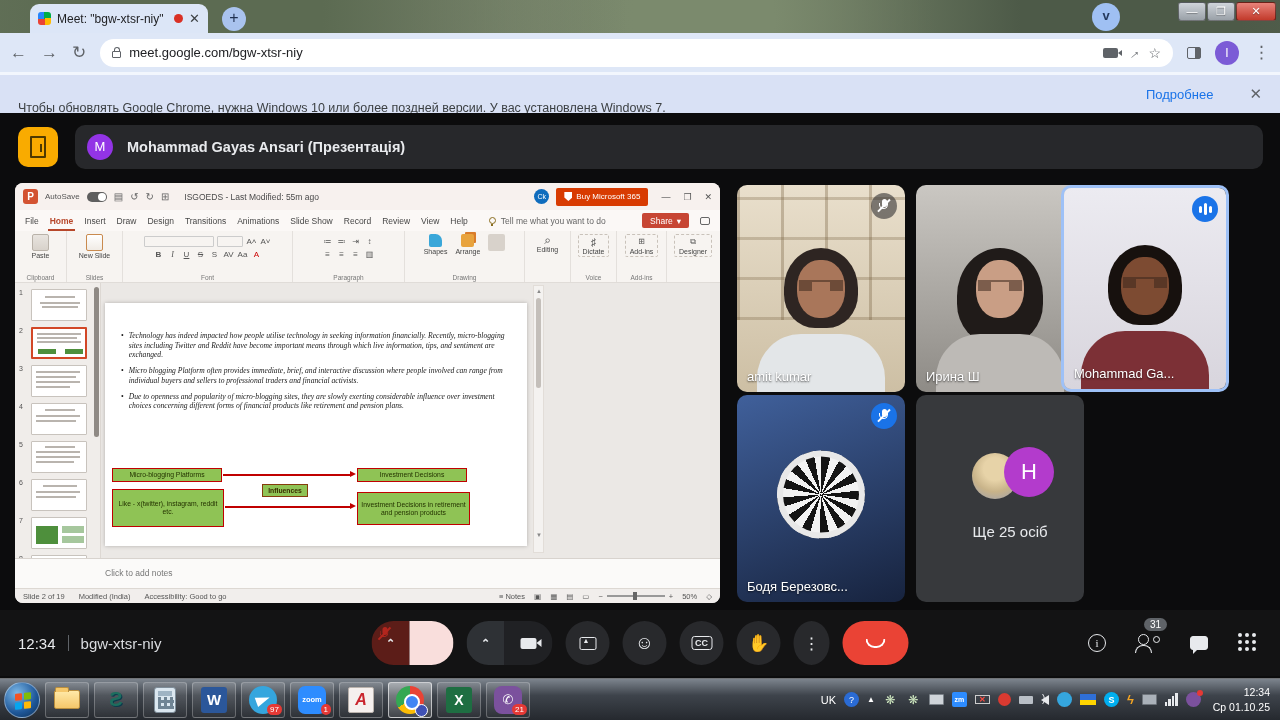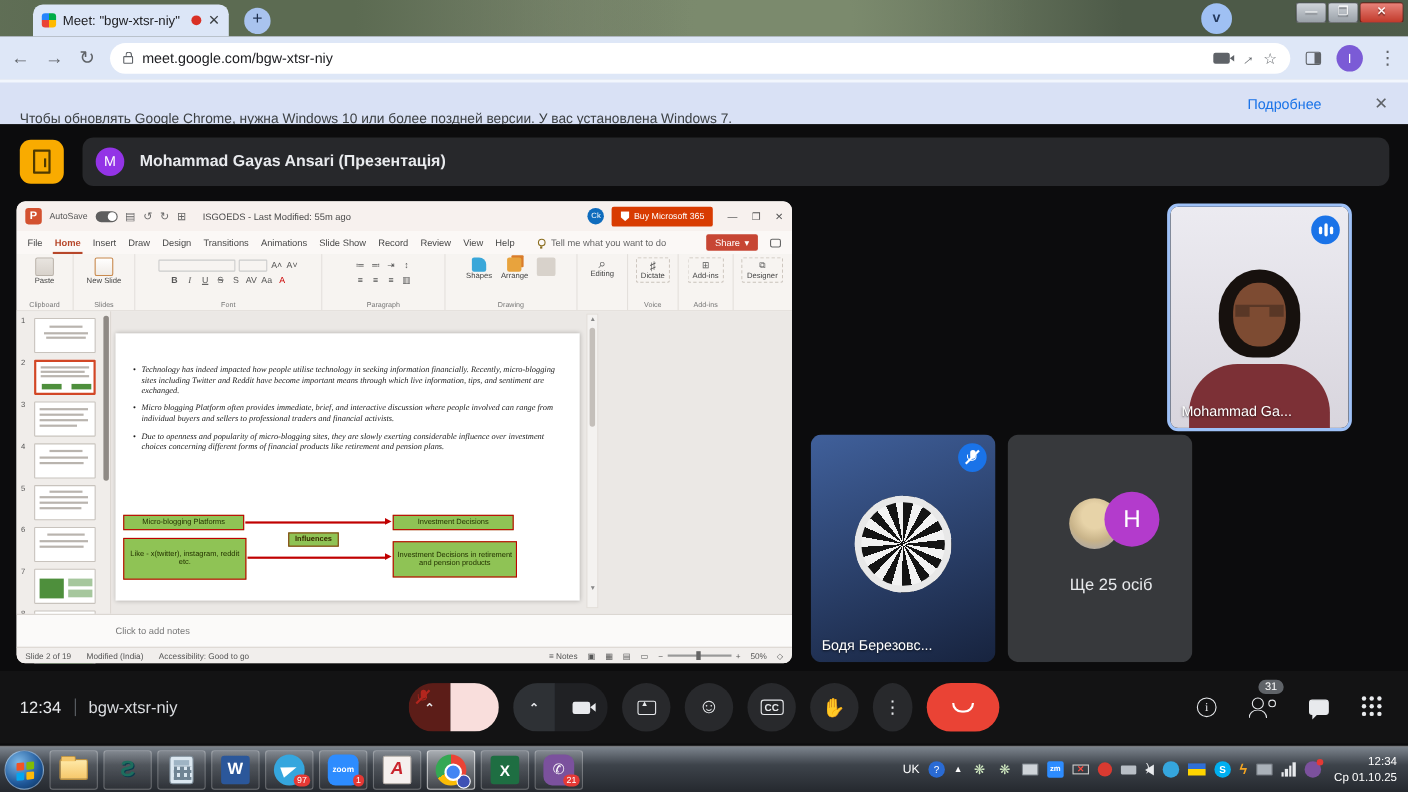--- a/index.html
+++ b/index.html
@@ -38,21 +38,21 @@
   .obic{color:#5f6368;font-size:14px;}
   .camic{width:15px;height:10px;background:#5f6368;border-radius:2px;position:relative;}
   .camic:after{content:"";position:absolute;right:-4px;top:2px;border-left:4px solid #5f6368;border-top:3px solid transparent;border-bottom:3px solid transparent;transform:rotate(180deg);}
   .shareic{font-size:14px;color:#5f6368;transform:rotate(-40deg);}
   .panelic{width:14px;height:12px;border:1.5px solid #5f6368;border-radius:2px;position:relative;}
   .panelic:after{content:"";position:absolute;right:0;top:0;bottom:0;width:5px;background:#5f6368;}
   #avatar-browser{width:24px;height:24px;border-radius:50%;background:#7b5bd6;color:#fff;font-size:12px;text-align:center;line-height:24px;}
   #infobar{left:0;top:72px;width:1280px;height:41px;background:#d9e1f5;border-top:3px solid #f2f6fd;
     display:flex;align-items:center;padding:0 18px;gap:16px;}
   #infobar .msg{font-size:12.5px;color:#3c4043;flex:1;margin-top:28px;}
-  #infobar .act{font-size:13px;color:#1a73e8;margin-right:32px;}
+  #infobar .act{font-size:13px;color:#1a73e8;margin-right:20px;}
   #infobar .x{font-size:15px;color:#5f6368;}
 
   
   #meetbg{left:0;top:113px;width:1280px;height:565px;background:#0c0c0d;}
   #roomicon{left:18px;top:127px;width:40px;height:40px;border-radius:10px;background:#f9ab00;}
   #roomicon .door{position:absolute;left:12px;top:9px;width:16px;height:22px;border:2.5px solid #4f3a00;border-radius:1px;}
   #roomicon .door:after{content:"";position:absolute;right:2px;top:6px;width:2.5px;height:8px;background:#4f3a00;}
   #presbar{left:75px;top:125px;width:1188px;height:44px;background:#27282b;border-radius:10px;display:flex;align-items:center;gap:14px;padding:0 12px;}
   #presavatar{width:26px;height:26px;border-radius:50%;background:#9334e6;color:#fff;font-size:13px;text-align:center;line-height:26px;}
   #prestitle{color:#e8eaed;font-size:14.5px;font-weight:700;}
@@ -574,20 +574,48 @@
         <span>▭</span>
         <span class="zslider">−<span class="zline">
               <span class="zknob"></span>
             </span>+</span>
         <span>50%</span>
         <span>◇</span>
       </span>
     </div>
   </div>
 
+  <div id="t1" class="tile" style="left:737px;top:185px;">
+    <div class="tilebg"></div>
+    <div class="shelves"></div>
+    <div class="fig">
+        <span class="hair"></span>
+        <span class="face"></span>
+        <span class="glasses"></span>
+        <span class="torso"></span>
+      </div>
+    <div class="mutebadge">
+        <span class="micoff">
+          <span class="cap"></span>
+          <span class="stand"></span>
+          <span class="slash"></span>
+        </span>
+      </div>
+    <div class="pname">amit kumar</div>
+  </div>
+  <div id="t2" class="tile" style="left:916px;top:185px;">
+    <div class="tilebg"></div>
+    <div class="fig">
+        <span class="hair"></span>
+        <span class="face"></span>
+        <span class="glasses"></span>
+        <span class="torso"></span>
+      </div>
+    <div class="pname">Ирина Ш</div>
+  </div>
   <div id="t3" class="tile" style="left:1061px;top:185px;">
     <div class="tilebg"></div>
     <div class="fig">
         <span class="hair"></span>
         <span class="face"></span>
         <span class="glasses"></span>
         <span class="torso"></span>
       </div>
     <div class="speakbadge">
         <i style="height:7px;"></i>

